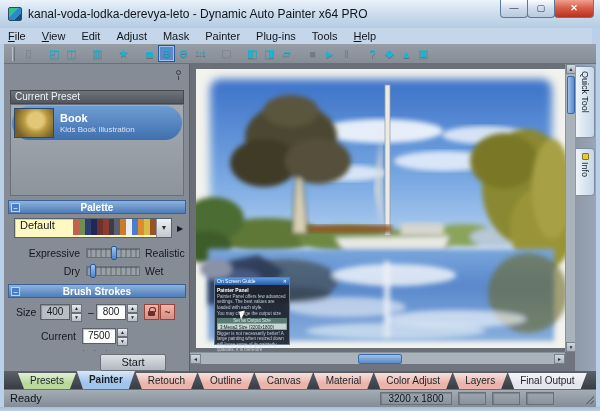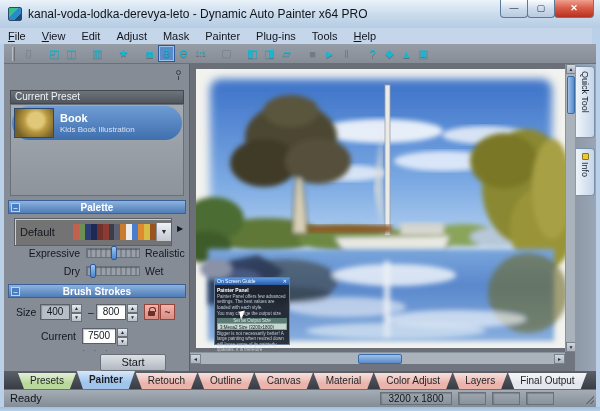--- a/index.html
+++ b/index.html
@@ -47,21 +47,21 @@
   .preset-thumb{width:40px;height:30px;margin:0 6px 0 2px;border:1px solid #2a4a74;
     background:radial-gradient(circle at 55% 40%,#e0c878 0 28%,#b89840 45%,#74602a 80%);}
   .preset-name{font-size:11px;font-weight:bold;color:#ffffff;line-height:13px;}
   .preset-desc{font-size:8px;color:#d6e2f4;line-height:9px;}
 
   .sec-head{left:4px;width:178px;height:14px;background:linear-gradient(#8cb2e0,#4f7cb6);border:1px solid #3a6298;
     color:#fff;font-size:10px;font-weight:bold;text-align:center;line-height:13px;}
   .sec-min{position:absolute;left:2px;top:2px;width:9px;height:9px;background:#4a7ec4;border:1px solid #bcd4ee;color:#d8ecff;
     font-size:8px;line-height:7px;text-align:center;}
 
-  .combo{left:10px;top:154px;width:158px;height:28px;background:#737373;border:1px solid #5a6068;box-shadow:inset 1px 1px 0 #c8ced6;display:flex;align-items:center;}
+  .combo{left:10px;top:154px;width:158px;height:20px;background:#fef9c3;border:1px solid #5a6068;box-shadow:inset 1px 1px 0 #c8ced6;display:flex;align-items:flex-start;}
   .combo-text{font-size:11px;color:#14181e;padding-left:5px;flex:0 0 58px;}
   .swatches{display:flex;height:16px;flex:1;}
   .sw{flex:1;height:16px;}
   .combo-btn{width:15px;height:18px;background:linear-gradient(#eef1f5,#c2c8d0);border-left:1px solid #8a9098;
     font-size:7px;color:#2a3038;text-align:center;line-height:18px;}
   .side-arrow{left:173px;top:160px;font-size:8px;color:#14181e;}
 
   .sld-label{font-size:10.5px;color:#14181e;line-height:14px;}
   .sld-track{position:absolute;width:54px;height:10px;border:1px solid #6a7078;
     background:repeating-linear-gradient(90deg,#9aa0a8 0 3px,#7e848c 3px 5px);box-shadow:inset 1px 1px 1px rgba(0,0,0,.3);}

